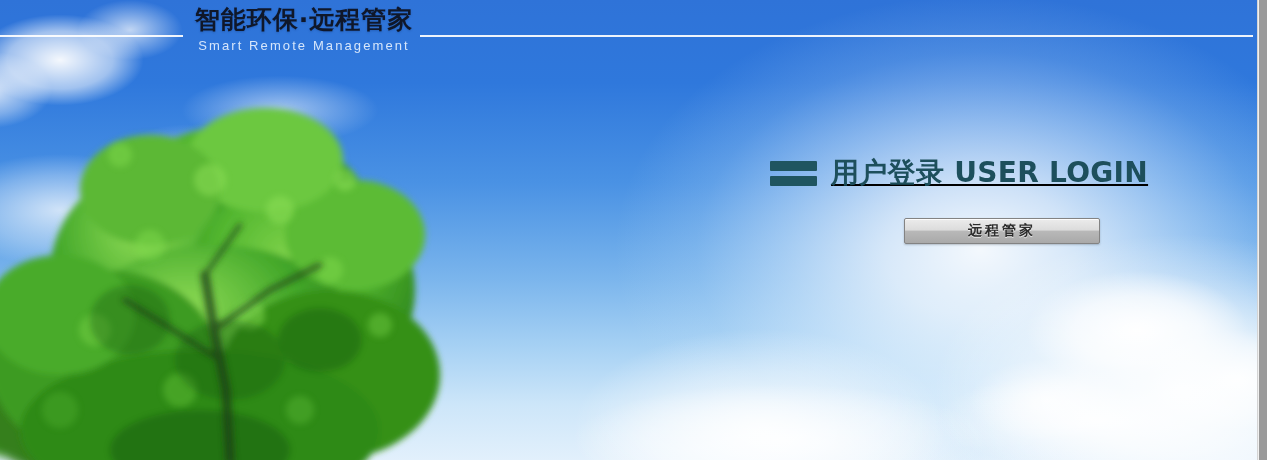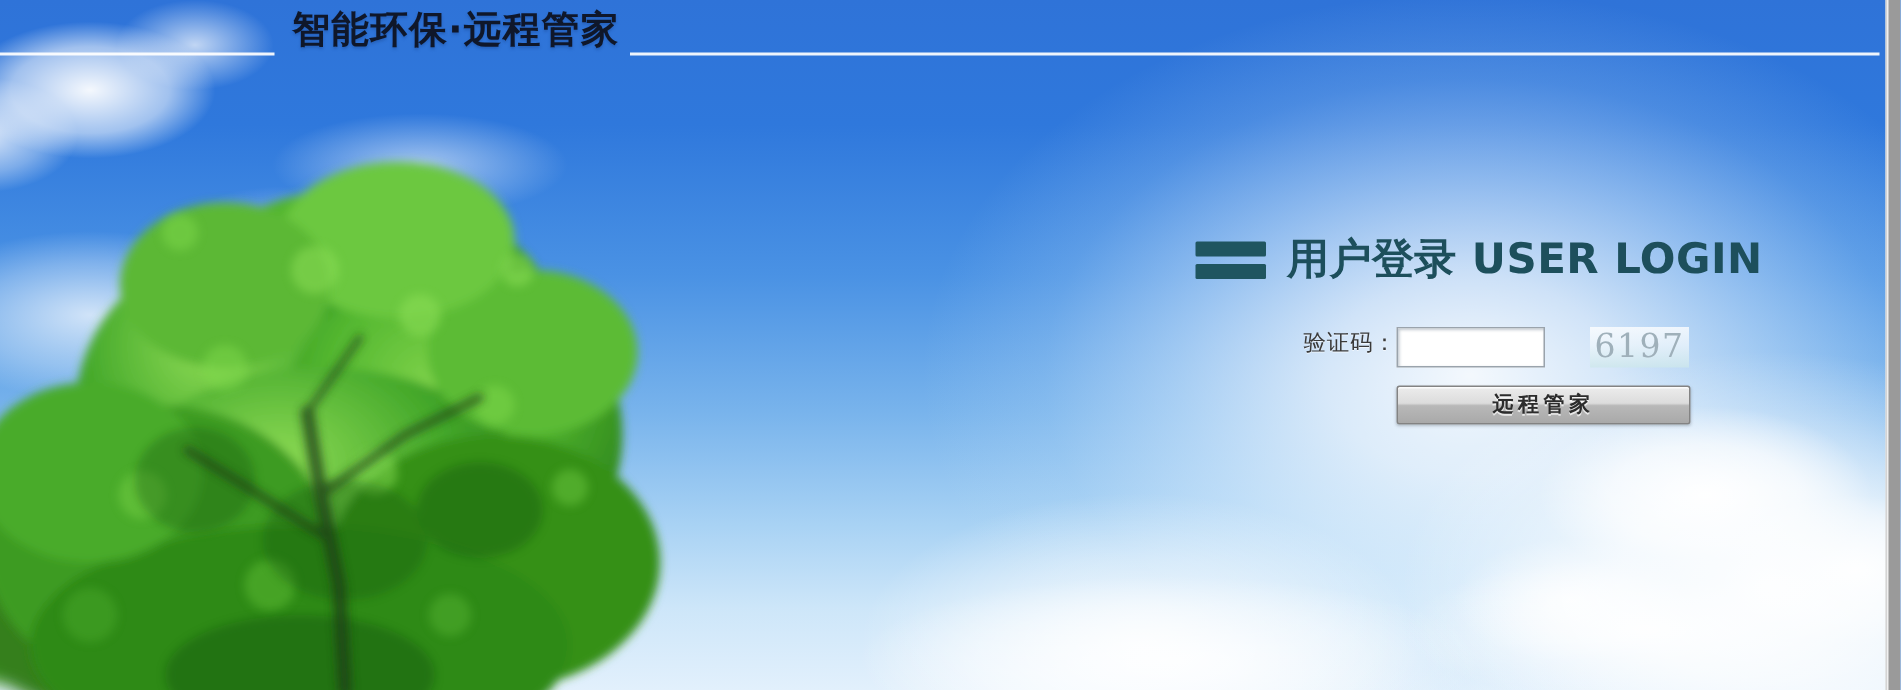--- a/index.html
+++ b/index.html
@@ -123,22 +123,23 @@
     font-size:13px;
     color:#d6e6fb;
     letter-spacing:2.1px;
     line-height:17px;
     margin-top:3px;
     white-space:nowrap;
   }
 
   
   .login{
-    position:absolute; left:797px; top:150px; width:400px;
+    position:absolute; left:770px; top:150px; width:400px;
     z-index:7;
+    text-decoration:underline;
   }
   .login-head{
     display:flex; align-items:center; gap:14px;
     height:46px;
   }
   .bars{
     display:flex; flex-direction:column; gap:5px;
     width:47px;
   }
   .bars span{
@@ -315,42 +316,38 @@
         <path d="M205 215 L240 165" stroke-width="4"></path>
       </g>
     </svg>
   </div>
 
   <div class="header">
     <div class="hline hline-left"></div>
     <div class="hline hline-right"></div>
     <div class="brand">
       <div class="brand-cn">智能环保·远程管家</div>
+      <div class="brand-en">Smart Remote Management</div>
     </div>
   </div>
 
   <div class="login">
 
     <div class="login-head">
       <div class="bars">
         <span></span>
           <span></span>
       </div>
       <div class="login-title">用户登录 USER LOGIN</div>
     </div>
 
     <div class="form">
 
 
 
-      <div class="frow">
-        <div class="flabel">验证码：</div>
-        <input class="finput code" type="text" value="" style="">
-        <div class="captcha">6197</div>
-      </div>
 
       <div class="btn-row">
         <button class="login-btn">远程管家</button>
       </div>
 
     </div>
   </div>
 
   <div class="scrollbar">
     <div class="scroll-thumb"></div>

